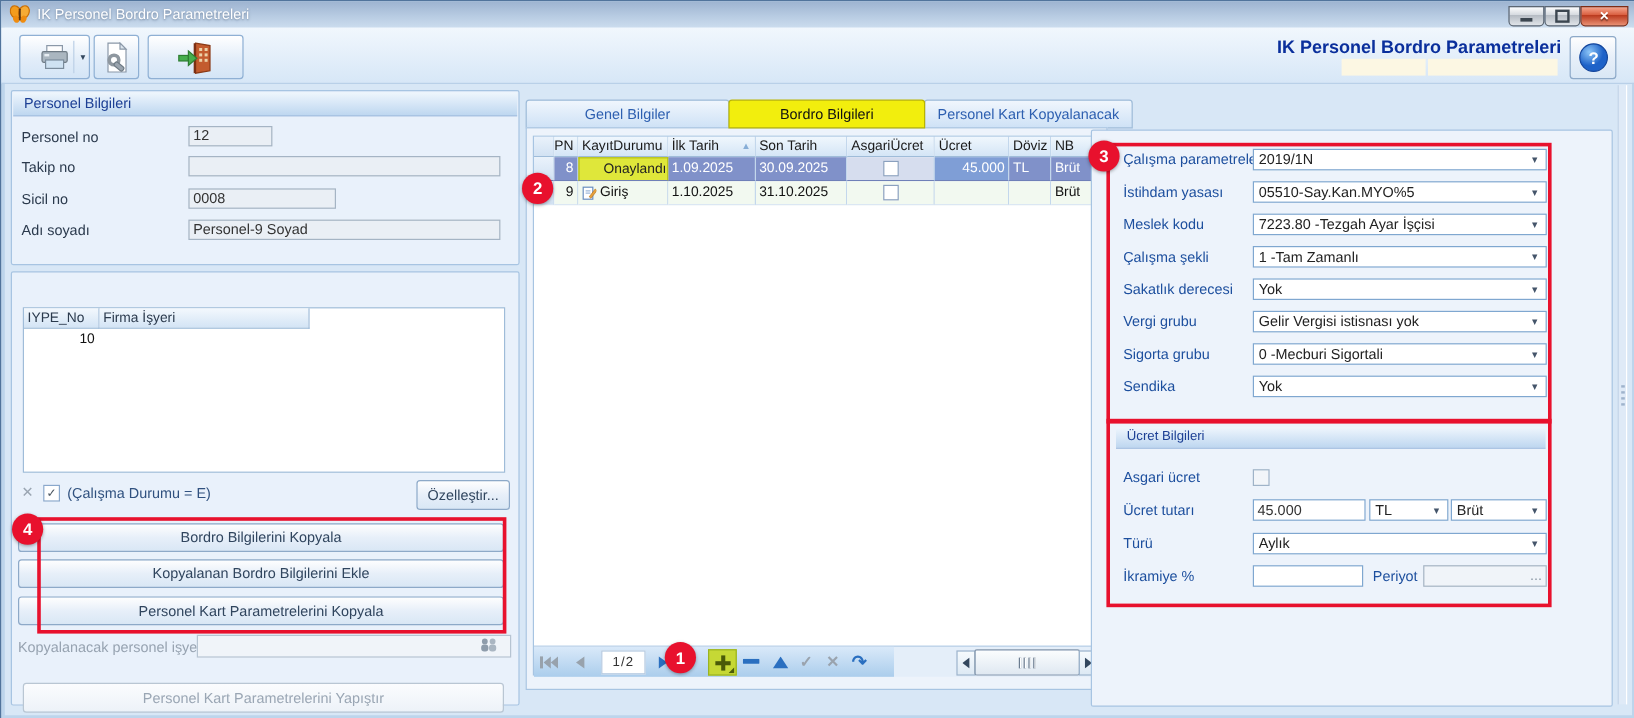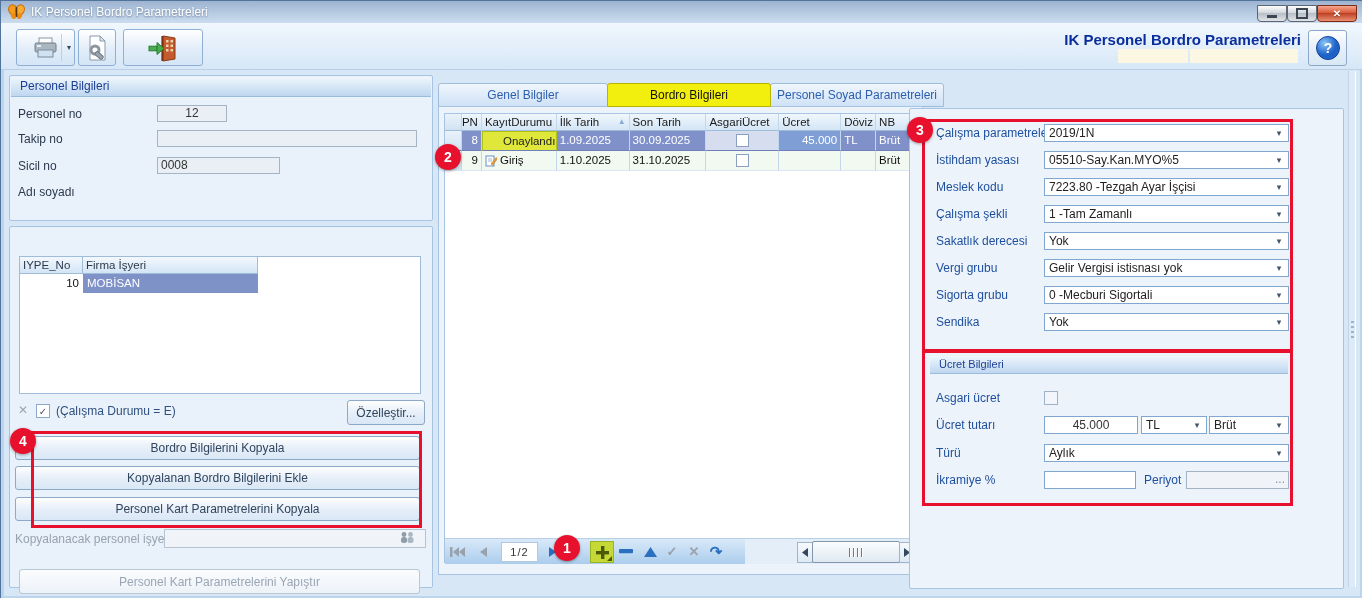--- a/index.html
+++ b/index.html
@@ -25,21 +25,21 @@
   .groupbox{position:absolute;background:#e9f1fb;border:1px solid #a7c4e2;border-radius:2px;}
   .grouphead{position:absolute;left:1px;right:1px;top:1px;height:19px;
              background:linear-gradient(#eff6fd,#bed7f0);border-bottom:1px solid #9cbade;
              color:#1c3f94;line-height:19px;padding-left:9px;font-size:12px;}
   .lbl{position:absolute;white-space:nowrap;color:#2b3a4d;}
   .lbl.blue{color:#1d4f9e;}
   .lbl.gray{color:#97a3b1;}
   .field{position:absolute;background:#eaeff5;border:1px solid #a5b4c4;color:#333;
          padding:0 3px;line-height:15px;height:15px;font-size:12px;overflow:hidden;white-space:nowrap;}
   .field.white{background:#fff;border-color:#7fa7d0;}
-  .field.right{text-align:center;}
+  .field.right{text-align:left;}
   .combo{position:absolute;background:#fff;border:1px solid #7fa7d0;height:16px;line-height:16px;
          padding:0 18px 0 4px;color:#222;font-size:12px;white-space:nowrap;overflow:hidden;}
   .combo .arrow{position:absolute;right:2px;top:0;width:14px;height:100%;color:#44556a;
                 display:flex;align-items:center;justify-content:center;font-size:9px;}
   .btn{position:absolute;border:1px solid #8da9c8;border-radius:3px;color:#30455e;
        background:linear-gradient(#fefefe,#e7eff9 50%,#d9e7f5);text-align:center;font-size:12px;
        display:flex;align-items:center;justify-content:center;}
   .btn.disabled{color:#9aa6b4;background:linear-gradient(#fbfcfe,#edf2f8);border-color:#b9c6d3;}
   .checkbox{position:absolute;width:12px;height:12px;background:#fff;border:1px solid #8aa8cc;
             display:flex;align-items:center;justify-content:center;font-size:10px;color:#4a5560;}
@@ -171,28 +171,28 @@
 
   <div class="groupbox" style="left:8px;top:74px;width:422px;height:144px">
     <div class="grouphead">Personel Bilgileri</div>
     <span class="lbl" style="left:8px;top:31px">Personel no</span>
     <div class="field right" style="left:147px;top:29px;width:62px">12</div>
     <span class="lbl" style="left:8px;top:56px">Takip no</span>
     <div class="field" style="left:147px;top:54px;width:252px"></div>
     <span class="lbl" style="left:8px;top:83px">Sicil no</span>
     <div class="field" style="left:147px;top:81px;width:115px">0008</div>
     <span class="lbl" style="left:8px;top:109px">Adı soyadı</span>
+    <div class="field" style="left:147px;top:107px;width:252px">Personel-9 Soyad</div>
   </div>
 
   <div class="groupbox" style="left:8px;top:225px;width:422px;height:360px">
     <div style="position:absolute;left:9px;top:29px;width:400px;height:136px;background:#fff;border:1px solid #9fbcd9">
       <div style="position:absolute;left:0;top:0;width:63px;height:17px;background:linear-gradient(#f3f8fd,#d3e4f5);border-right:1px solid #9fbcd9;border-bottom:1px solid #9fbcd9;font-size:11.5px;line-height:16px;padding-left:3px;box-sizing:border-box">IYPE_No</div>
       <div style="position:absolute;left:63px;top:0;width:175px;height:17px;background:linear-gradient(#f3f8fd,#d3e4f5);border-right:1px solid #9fbcd9;border-bottom:1px solid #9fbcd9;font-size:11.5px;line-height:16px;padding-left:3px;box-sizing:border-box">Firma İşyeri</div>
       <div style="position:absolute;left:0;top:17px;width:63px;height:19px;font-size:11.5px;line-height:19px;text-align:right;padding-right:4px;box-sizing:border-box;color:#111">10</div>
-      <div style="position:absolute;left:63px;top:17px;width:175px;height:19px;background:#7e92c8;color:#fff;font-size:11.5px;line-height:19px;padding-left:4px;box-sizing:border-box">MOBİSAN</div>
     </div>
     <span style="position:absolute;left:8px;top:176px;color:#9aa5b2;font-size:12px">✕</span>
     <div class="checkbox" style="left:26px;top:177px">
         <span>✓</span>
       </div>
     <span class="lbl" style="left:46px;top:177px;color:#30517f">(Çalışma Durumu = E)</span>
     <div class="btn" style="left:337px;top:173px;width:76px;height:23px">Özelleştir...</div>
   </div>
 
   <div class="btn" style="left:14px;top:435px;width:403px;height:22px">Bordro Bilgilerini Kopyala</div>
@@ -206,21 +206,21 @@
   <svg style="position:absolute;left:398px;top:530px" width="16" height="13">
     <circle cx="5" cy="3.5" r="2.4" fill="#8e9cab"></circle>
       <rect x="2" y="6" width="6" height="6" rx="2.5" fill="#8e9cab"></rect>
     <circle cx="11.5" cy="3.5" r="2.4" fill="#aab6c2"></circle>
       <rect x="8.5" y="6" width="6" height="6" rx="2.5" fill="#aab6c2"></rect>
   </svg>
   <div class="btn disabled" style="left:18px;top:568px;width:399px;height:23px">Personel Kart Parametrelerini Yapıştır</div>
 
   <div class="tab" style="left:437px;width:168px">Genel Bilgiler</div>
   <div class="tab active" style="left:606px;width:162px">Bordro Bilgileri</div>
-  <div class="tab" style="left:769px;width:172px">Personel Soyad Parametreleri</div>
+  <div class="tab" style="left:769px;width:172px">Personel Kart Kopyalanacak</div>
 
   <div class="gridwrap"></div>
   <div class="grid">
     <div class="grow ghead">
       <div class="gcell c0 selcol"></div>
       <div class="gcell c1">BPN</div>
       <div class="gcell c2">KayıtDurumu</div>
       <div class="gcell c3">
           <span>İlk Tarih</span>
           <span style="margin-left:auto;color:#86add6;font-size:8px">▲</span>

